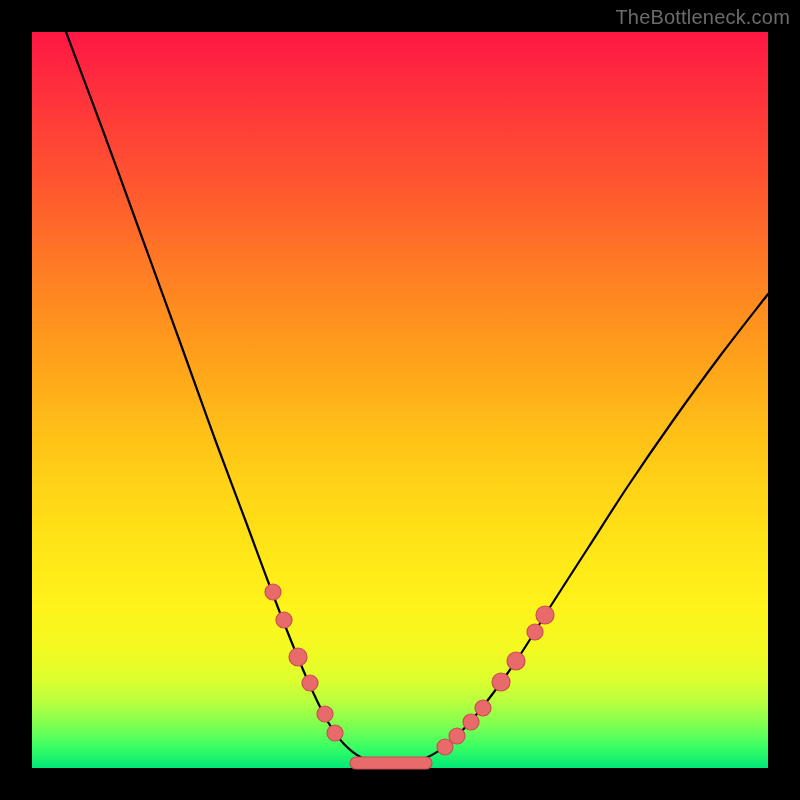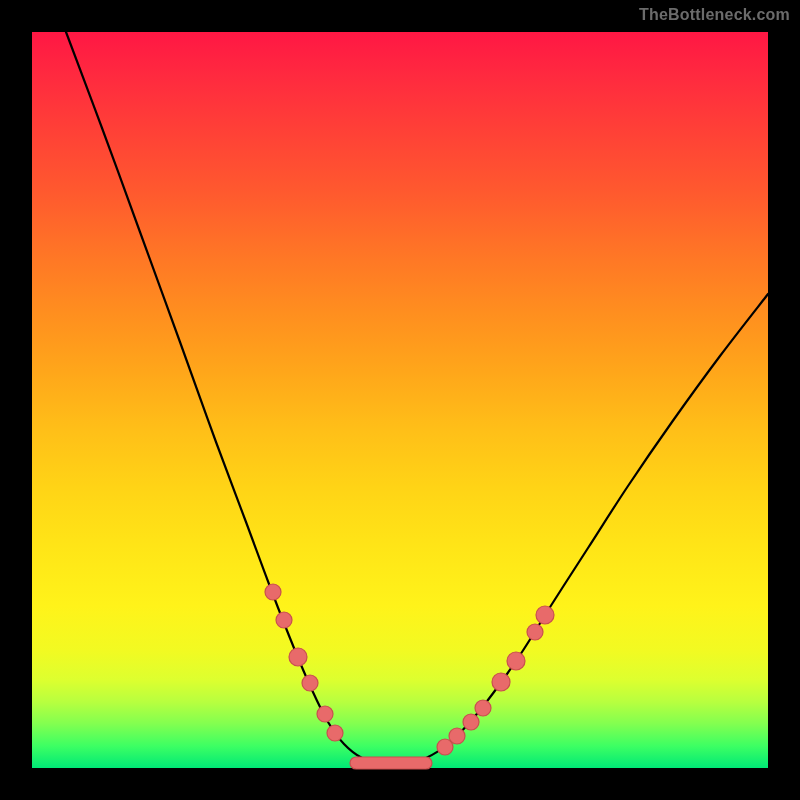--- a/index.html
+++ b/index.html
@@ -50,22 +50,22 @@
     left: 0;
     top: 0;
     width: 736px;
     height: 736px;
     overflow: visible;
   }
   .watermark {
     position: absolute;
     top: 6px;
     right: 10px;
-    font-size: 16px;
-    font-weight: 700;
+    font-size: 20px;
+    font-weight: 400;
     color: #6b6b6b;
     letter-spacing: 0.2px;
     user-select: none;
   }
   .curve {
     fill: none;
     stroke: #000;
     stroke-width: 2.2;
     stroke-linecap: round;
   }

